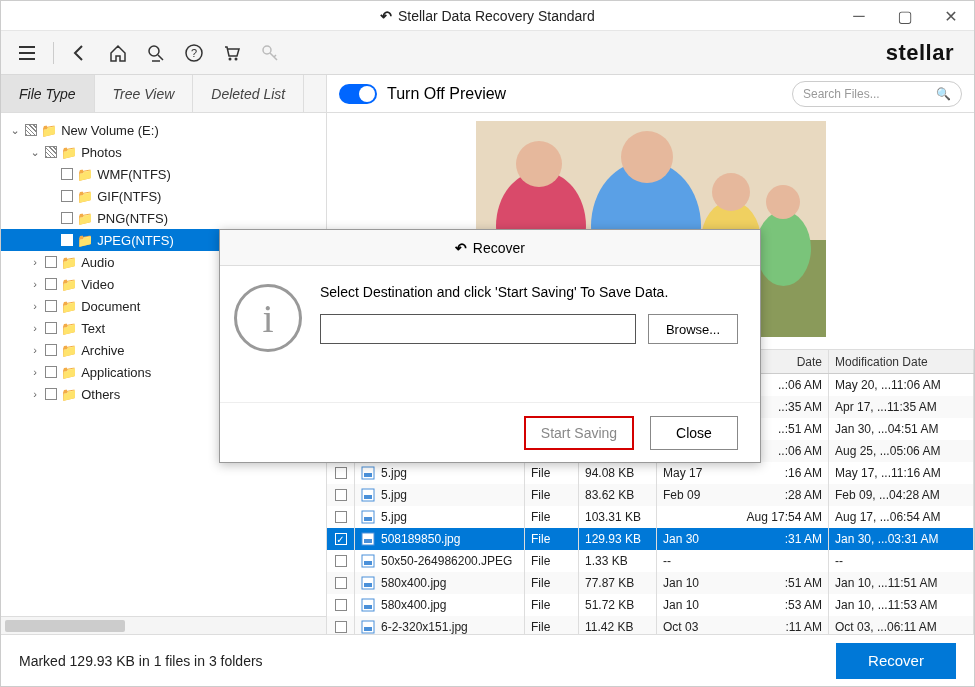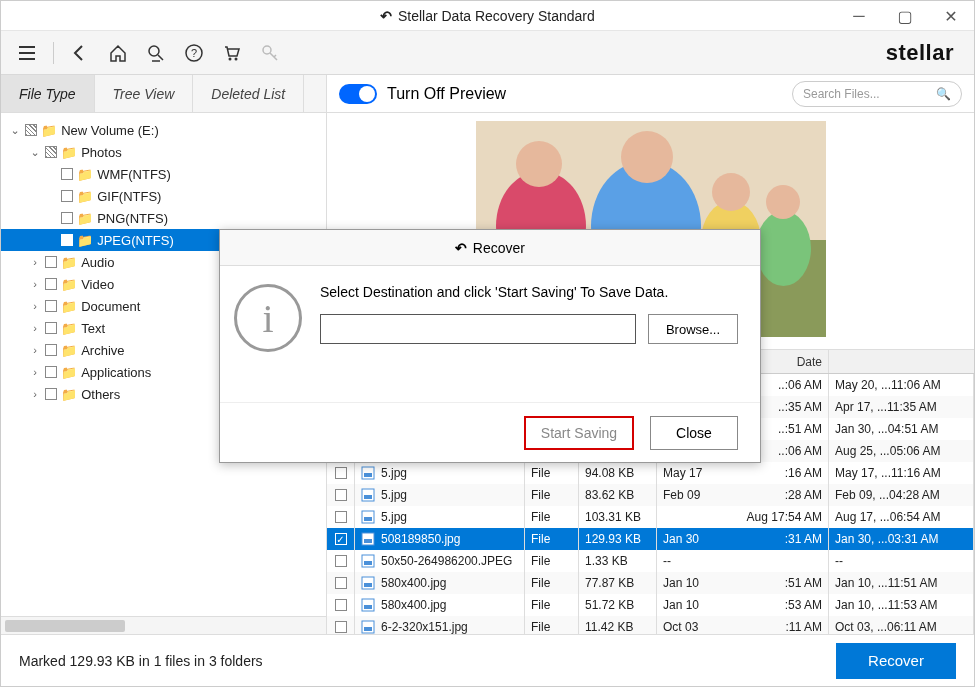--- a/index.html
+++ b/index.html
@@ -245,20 +245,21 @@
       <div class="p" style="width:55px;height:75px;background:#7ac47a;left:280px;top:90px;"></div>
       <div class="p" style="width:34px;height:34px;background:#e6b89c;left:290px;top:64px;"></div>
     </div>
     <div class="files">
       <div class="fhdr">
         <div class="col-chk"></div>
           <div class="col-name"></div>
           <div class="col-type"></div>
           <div class="col-size"></div>
         <div class="col-cdate" style="justify-content:flex-end;">Date</div>
+        <div class="col-mdate">Modification Date</div>
       </div>
       <div id="file-rows">
           <div class="frow">
             <div class="col-chk">
               <span class="mini-chk"></span>
             </div>
             <div class="col-name">
               <span></span>
             </div>
             <div class="col-type"></div>

